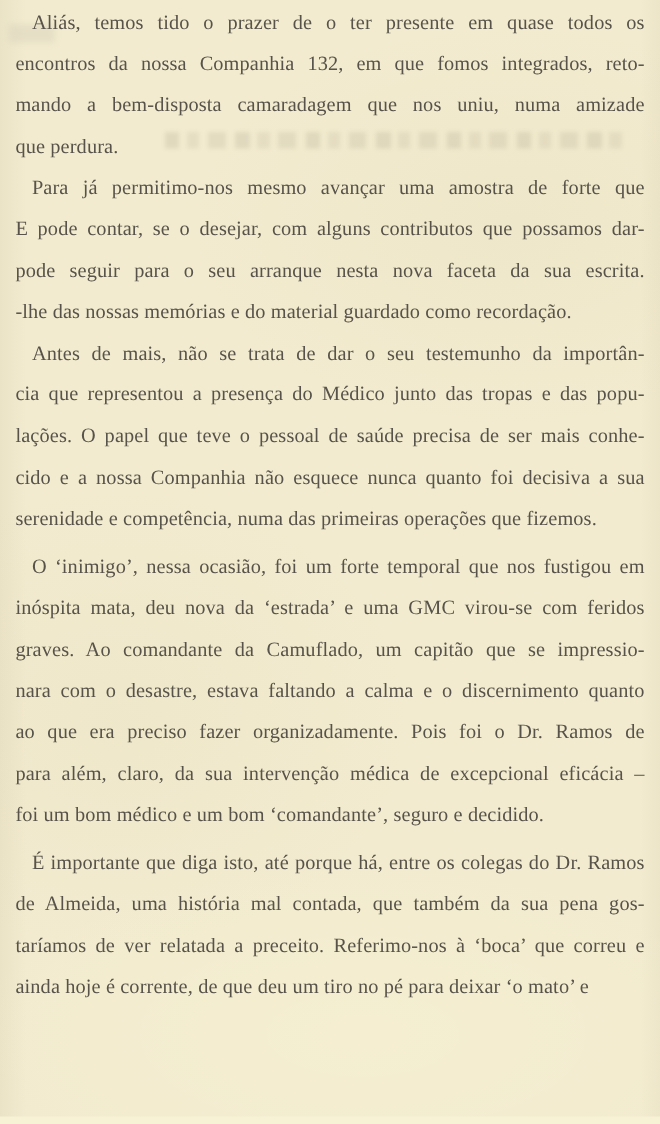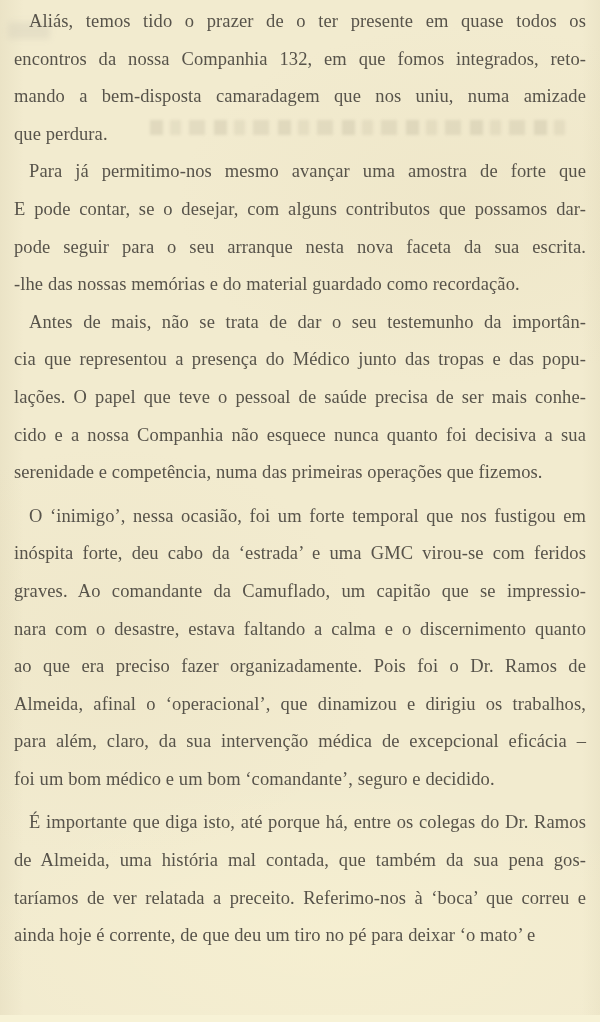--- a/index.html
+++ b/index.html
@@ -122,25 +122,24 @@
     </div>
     <div class="para">
       <div class="line first">Antes de mais, não se trata de dar o seu testemunho da importân-</div>
       <div class="line">cia que representou a presença do Médico junto das tropas e das popu-</div>
       <div class="line">lações. O papel que teve o pessoal de saúde precisa de ser mais conhe-</div>
       <div class="line">cido e a nossa Companhia não esquece nunca quanto foi decisiva a sua</div>
       <div class="line last">serenidade e competência, numa das primeiras operações que fizemos.</div>
     </div>
     <div class="para space-before">
       <div class="line first">O ‘inimigo’, nessa ocasião, foi um forte temporal que nos fustigou em</div>
-      <div class="line">inóspita forte, deu cabo da ‘estrada’ e uma GMC virou-se com feridos</div>
+      <div class="line">inóspita mata, deu nova da ‘estrada’ e uma GMC virou-se com feridos</div>
       <div class="line">graves. Ao comandante da Camuflado, um capitão que se impressio-</div>
       <div class="line">nara com o desastre, estava faltando a calma e o discernimento quanto</div>
       <div class="line">ao que era preciso fazer organizadamente. Pois foi o Dr. Ramos de</div>
-      <div class="line">Almeida, afinal o ‘operacional’, que dinamizou e dirigiu os trabalhos,</div>
       <div class="line">para além, claro, da sua intervenção médica de excepcional eficácia –</div>
       <div class="line last">foi um bom médico e um bom ‘comandante’, seguro e decidido.</div>
     </div>
     <div class="para space-before">
       <div class="line first">É importante que diga isto, até porque há, entre os colegas do Dr. Ramos</div>
       <div class="line">de Almeida, uma história mal contada, que também da sua pena gos-</div>
       <div class="line">taríamos de ver relatada a preceito. Referimo-nos à ‘boca’ que correu e</div>
       <div class="line last">ainda hoje é corrente, de que deu um tiro no pé para deixar ‘o mato’ e</div>
     </div>
   </main>

